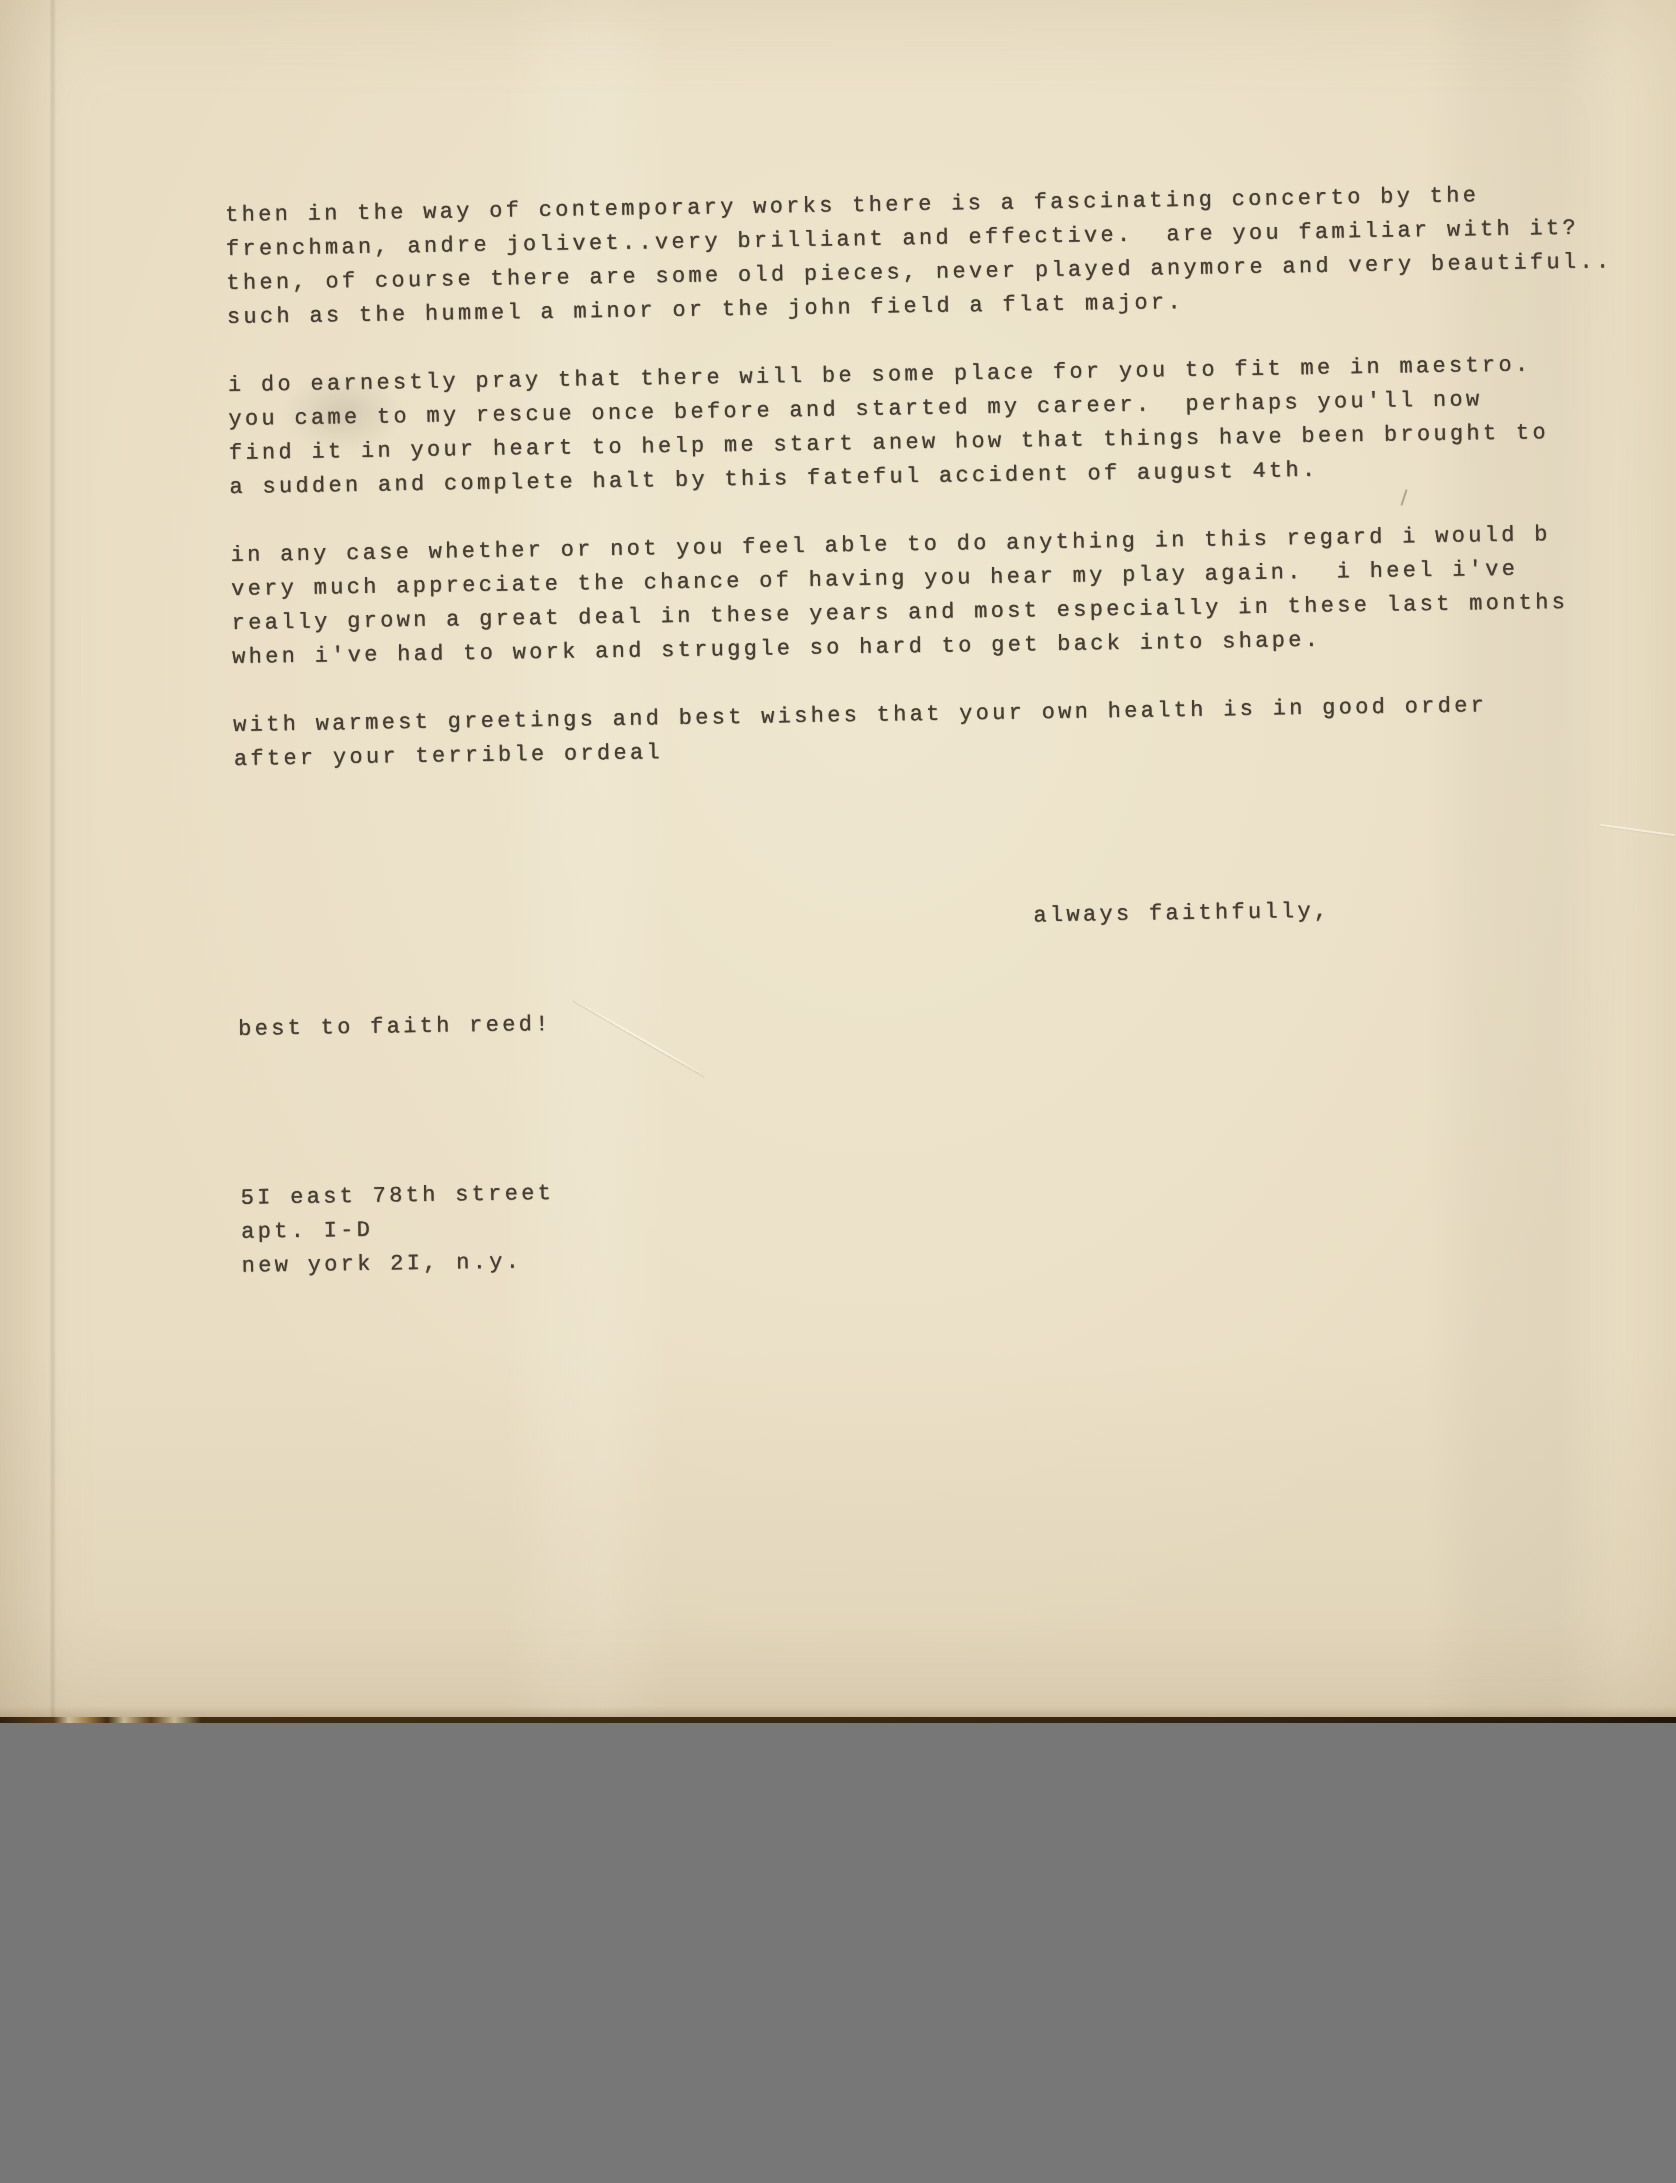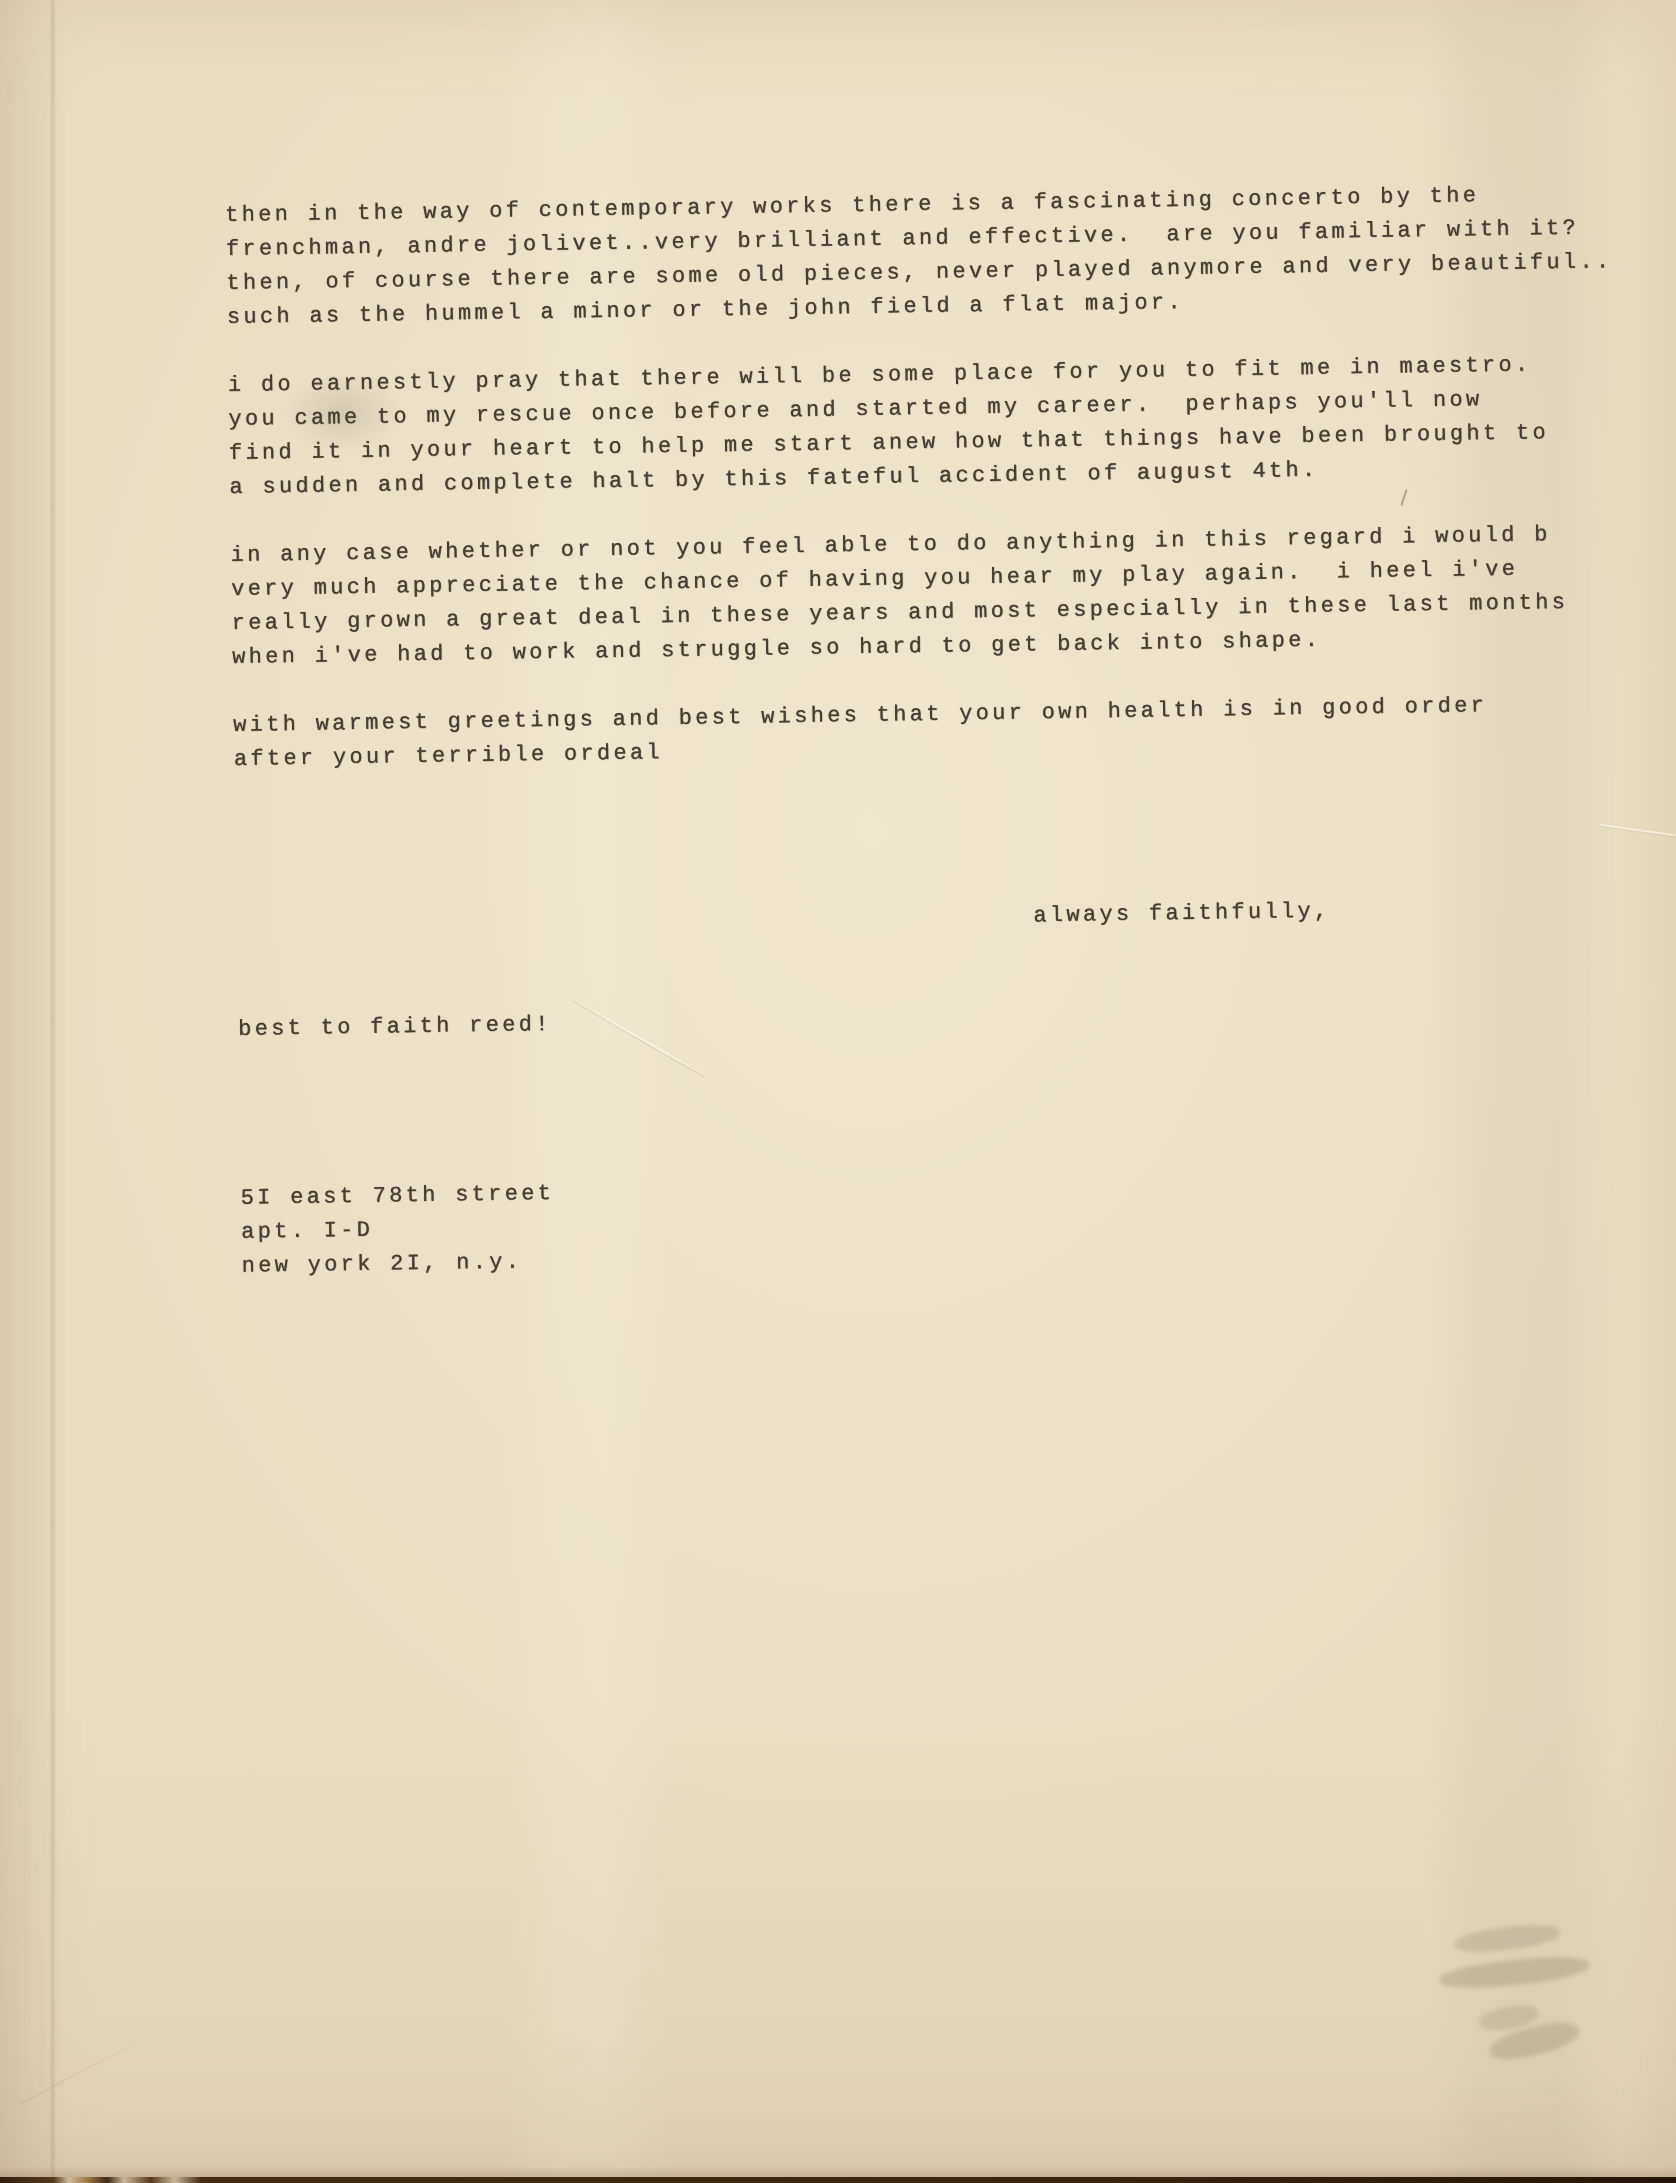--- a/index.html
+++ b/index.html
@@ -1,18 +1,18 @@
 <!DOCTYPE html>
 <html style="font-size:8px"><head>
 <meta charset="utf-8">
 <style>
   html,body{margin:0;padding:0;background:#777;}
   .paper{
     position:relative;
-    width:1677px;height:2183px;
+    width:1677px;height:1723px;
     background-color:#e9dec4;
     background-image:
       
       radial-gradient(ellipse 1157px 1459px at 52% 38%, rgba(255,250,234,0.30), rgba(255,250,234,0) 72%),
       
       linear-gradient(90deg, rgba(0,0,0,0) 0%, rgba(0,0,0,0) 2.95%, rgba(105,95,78,0.14) 3.08%, rgba(105,95,78,0.14) 3.18%, rgba(0,0,0,0) 3.35%),
       
       linear-gradient(90deg, rgba(0,0,0,0) 0%, rgba(0,0,0,0) 30%, rgba(255,252,240,0.10) 33%, rgba(255,252,240,0.13) 36%, rgba(0,0,0,0) 40%),
       
       linear-gradient(90deg, rgba(0,0,0,0) 0%, rgba(0,0,0,0) 85%, rgba(150,140,118,0.08) 88%, rgba(150,140,118,0.10) 93%, rgba(0,0,0,0) 96.5%),

